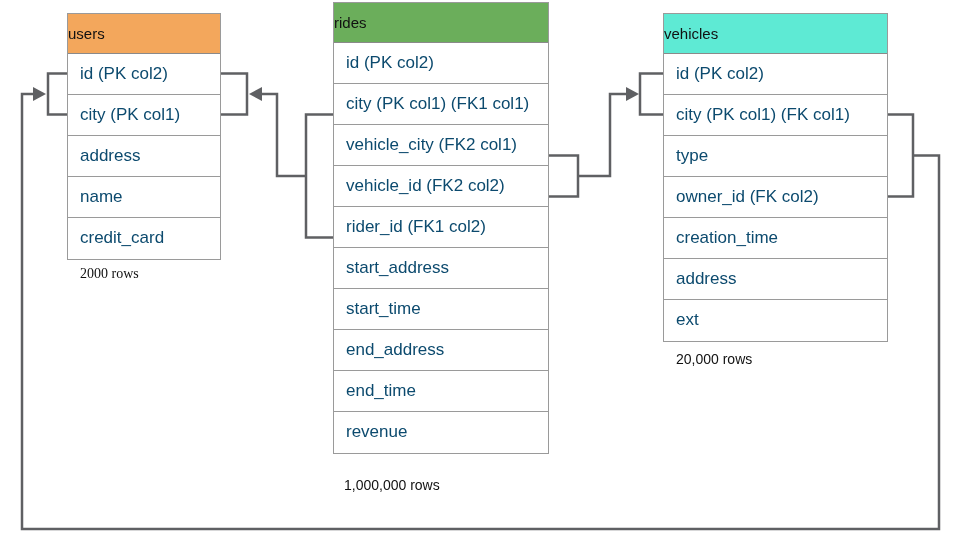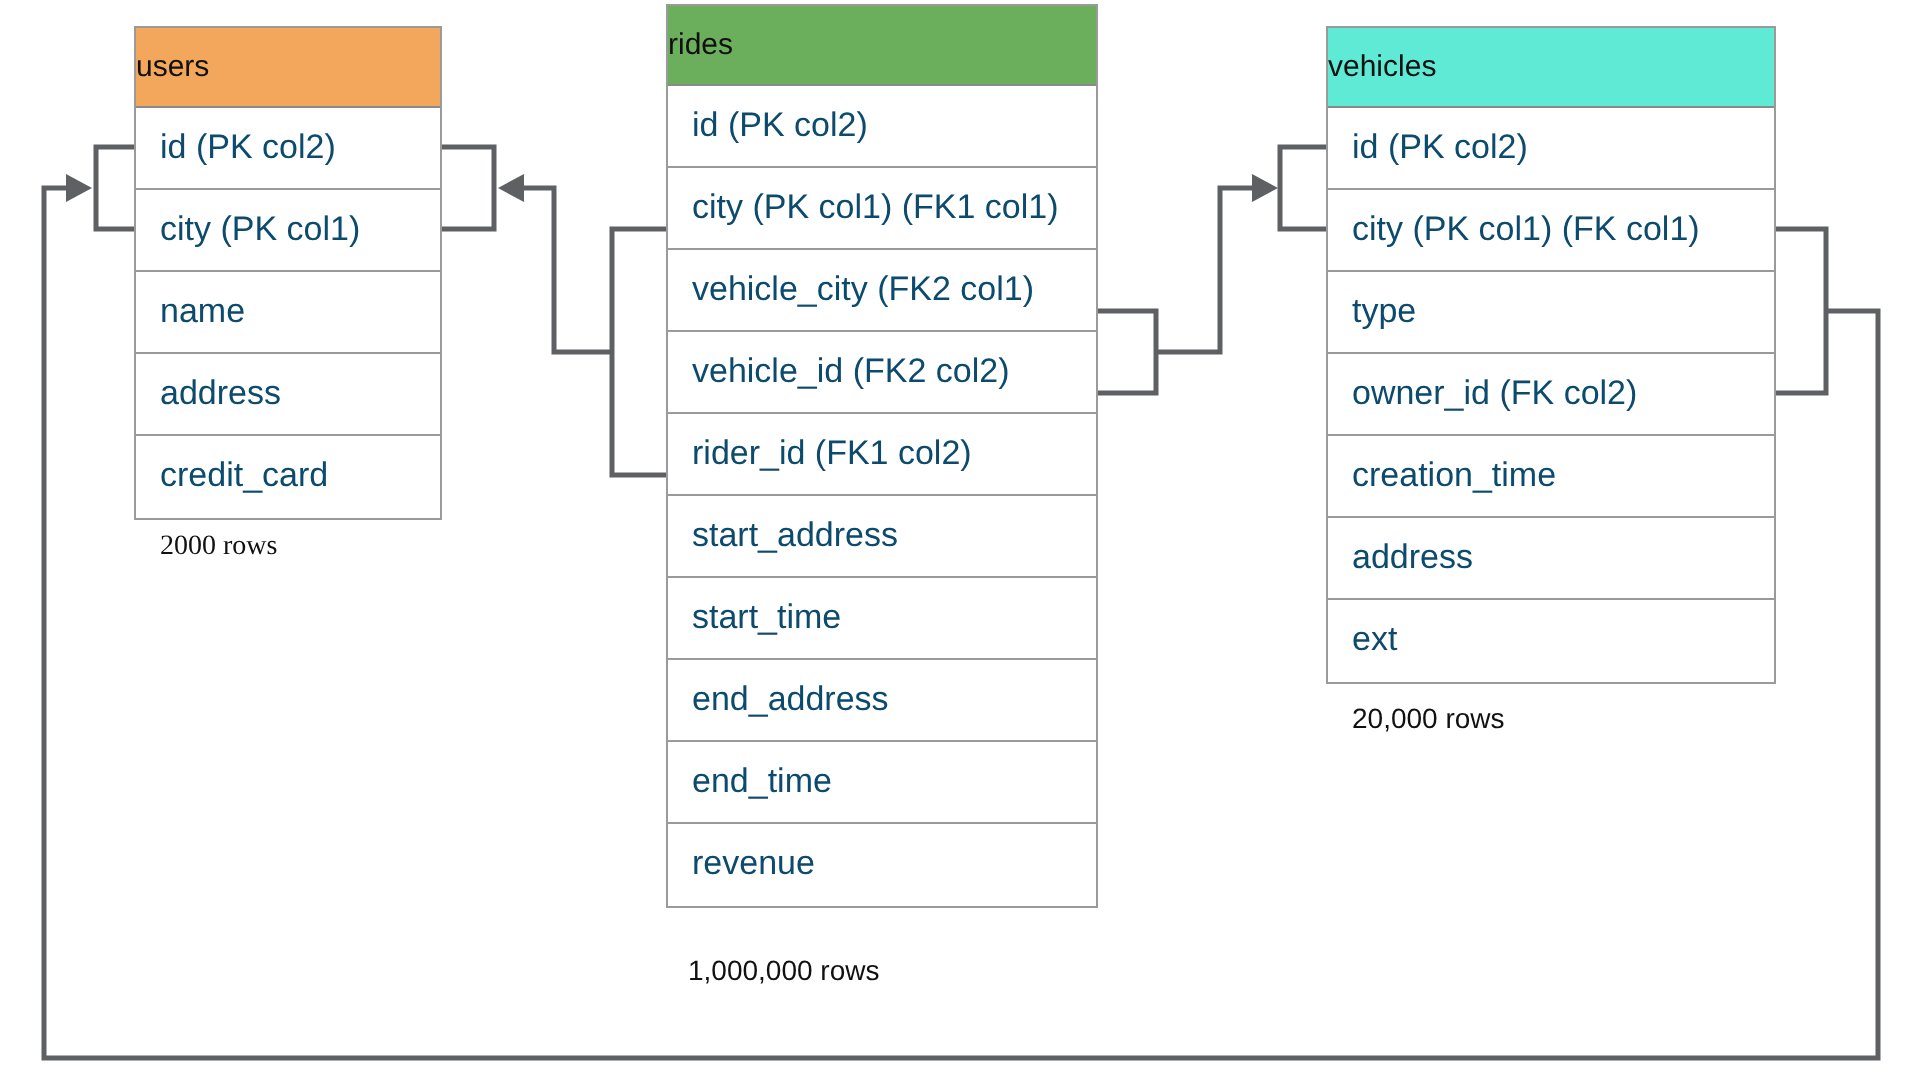--- a/index.html
+++ b/index.html
@@ -96,22 +96,22 @@
     <path class="conn" d="M 887 114.5 H 913 V 196.5 H 887" stroke="#5f6063"></path>
     <path class="conn" d="M 913 155.5 H 939 V 529 H 22 V 94 H 33" stroke="#5f6063"></path>
     <polygon class="arrow" points="46,94 33,87 33,101" fill="#5f6063"></polygon>
     <path class="conn" d="M 67 73.5 H 48 V 114.5 H 67" stroke="#5f6063"></path>
   </svg>
 
   <div id="table-users" class="db-table">
     <div class="thead" style="background-color: rgb(243, 167, 92);">users</div>
     <div class="trow">id (PK col2)</div>
     <div class="trow">city (PK col1)</div>
+    <div class="trow">address</div>
     <div class="trow">name</div>
-    <div class="trow">address</div>
     <div class="trow">credit_card</div>
   </div>
   <div id="rowcount-users" class="row-count">2000 rows</div>
 
   <div id="table-rides" class="db-table">
     <div class="thead" style="background-color: rgb(107, 174, 91);">rides</div>
     <div class="trow">id (PK col2)</div>
     <div class="trow">city (PK col1) (FK1 col1)</div>
     <div class="trow">vehicle_city (FK2 col1)</div>
     <div class="trow">vehicle_id (FK2 col2)</div>

